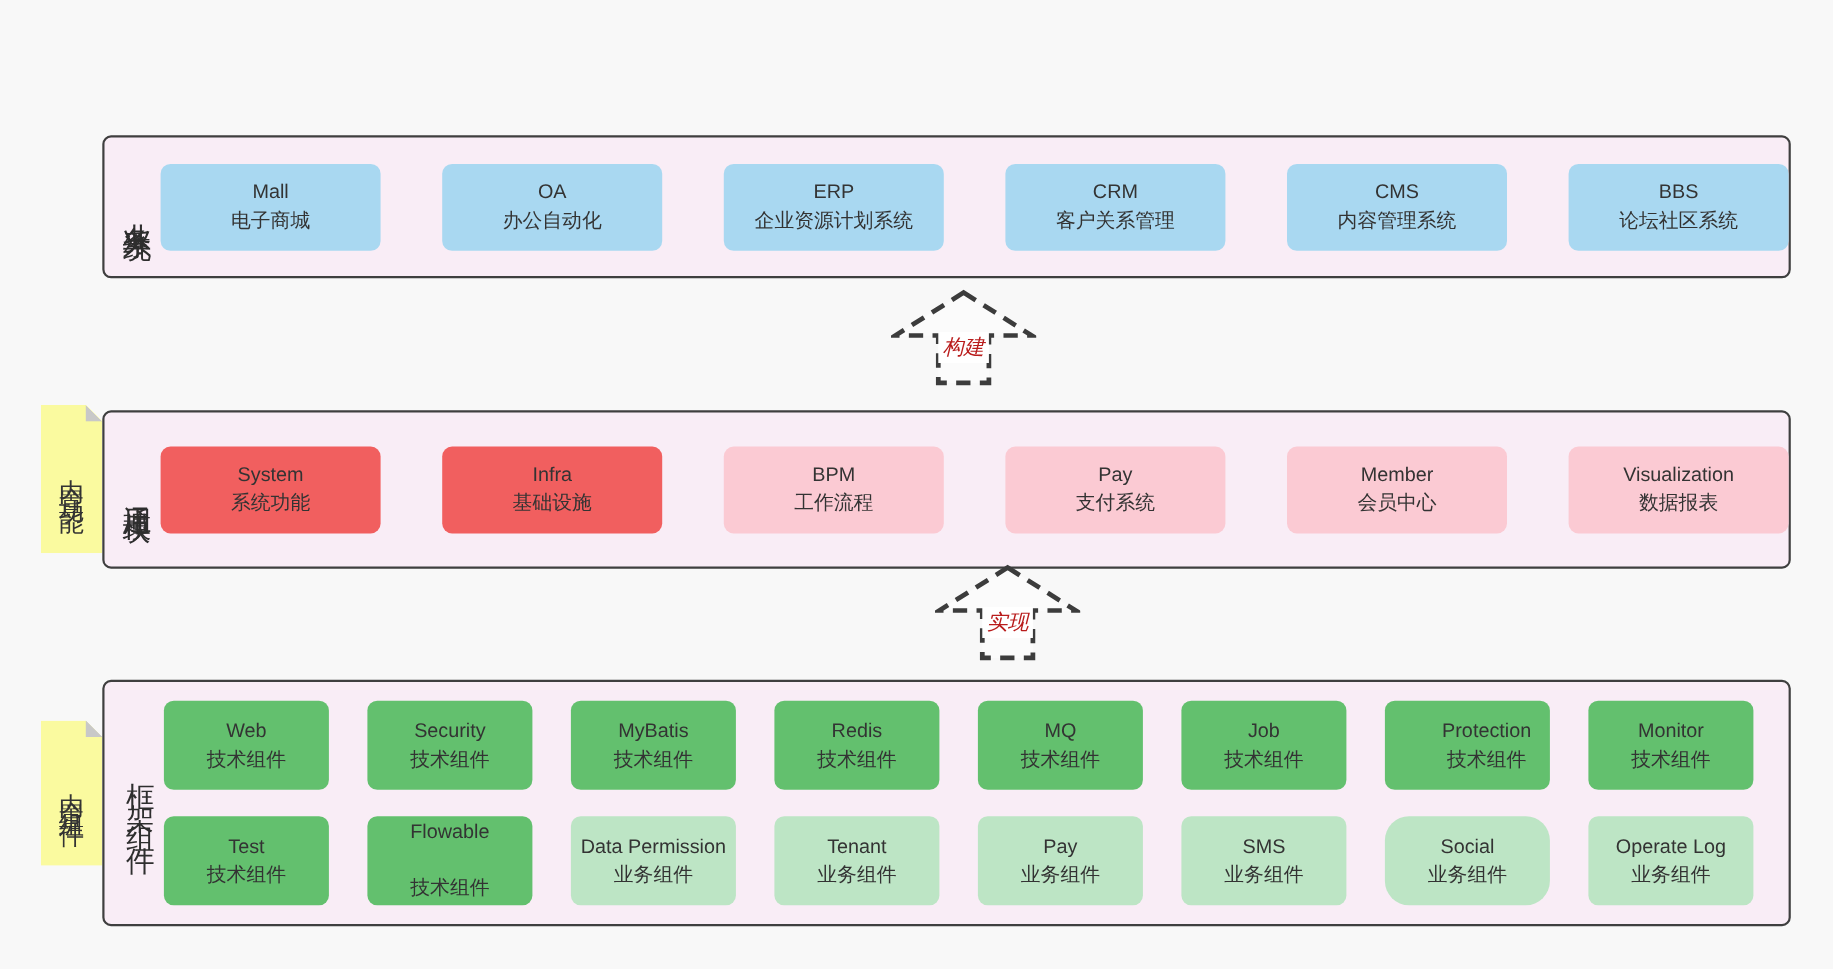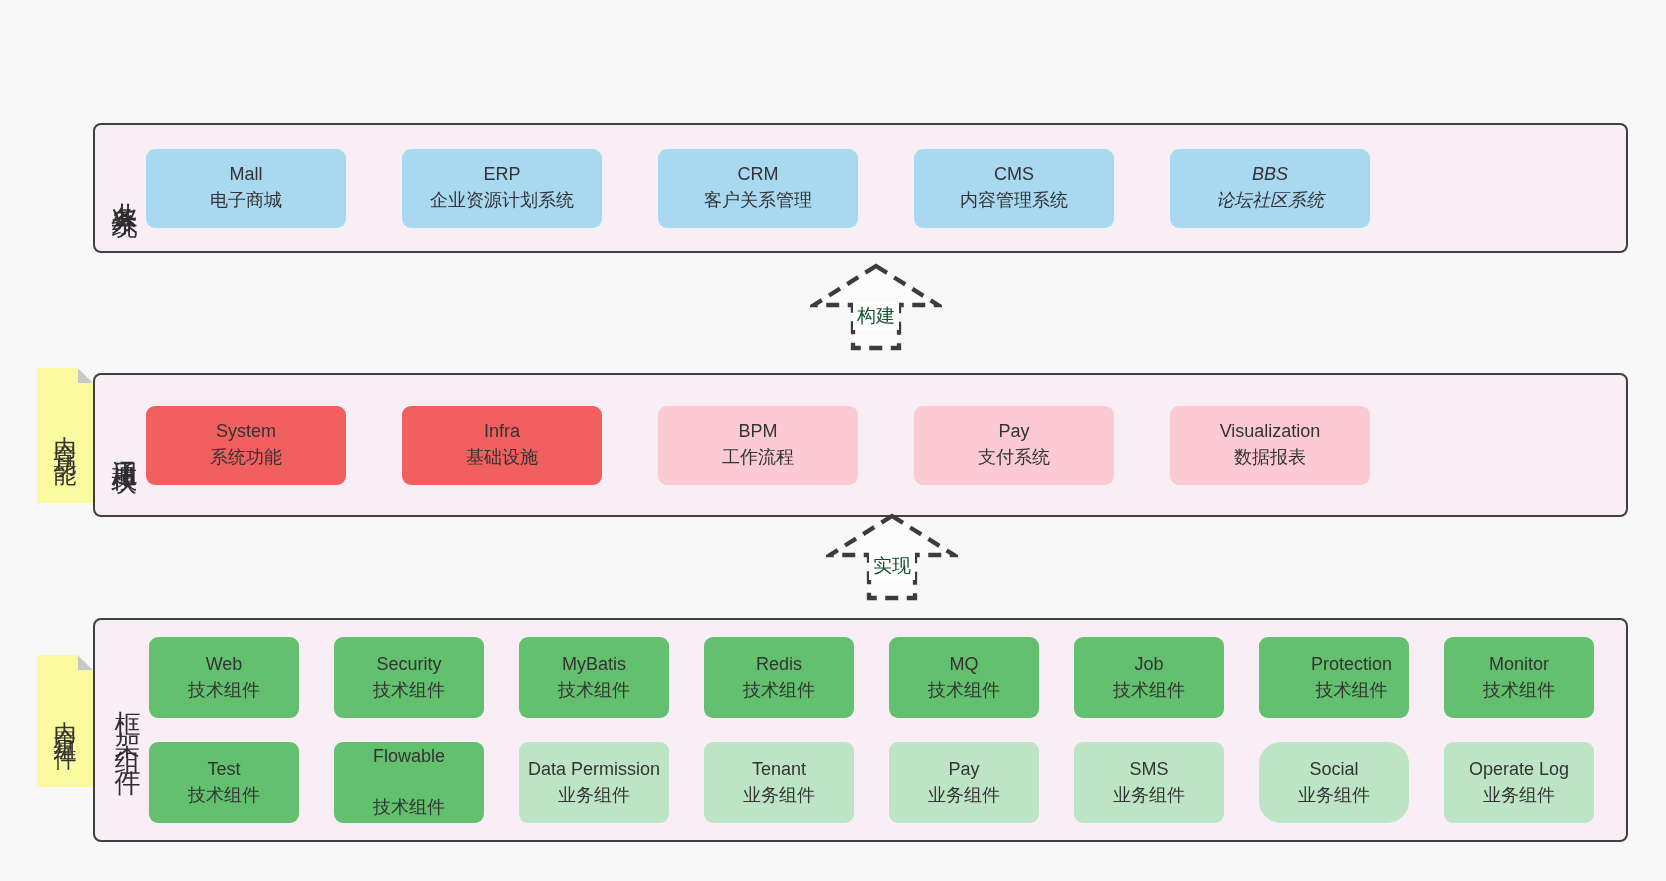--- a/index.html
+++ b/index.html
@@ -110,38 +110,39 @@
   }
 
   
   .arrow {
     position: absolute;
     width: 132px;
     height: 90px;
     z-index: 2;
   }
   .arrow-1 { left: 810px; top: 262px; }
-  .arrow-2 { left: 826px; top: 512px; }
+  .arrow-2 { left: 850px; top: 512px; }
   .arrow svg { display: block; width: 132px; height: 90px; }
   .arrow path {
     fill: #fbfbfb;
     stroke: var(--arrow, #3c3c3c);
     stroke-width: 4.3;
     stroke-dasharray: 13 8.5;
   }
   .arrow-label {
     position: absolute;
     left: 50%;
     top: 40px;
     transform: translateX(-50%);
     background: #fff;
     padding: 1px 4px;
     font-size: 19px;
-    color: #14532d;
+    color: #b91c1c;
     white-space: nowrap;
+    font-style: italic;
   }
 </style>
 </head>
 <body>
 
 <div class="canvas">
 
   <div class="sticky sticky-1">
     <i class="fold"></i>
     <span class="vtext">内置功能</span>
@@ -152,32 +153,36 @@
   </div>
 
   <section class="band band-1">
     <span class="vlabel">业务系统</span>
     <div class="grid grid-6">
         <div class="box" style="background: var(--blue);">
           <div>Mall</div>
           <div>电子商城</div>
         </div>
         <div class="box" style="background: var(--blue);">
+          <div>OA</div>
+          <div>办公自动化</div>
+        </div>
+        <div class="box" style="background: var(--blue);">
           <div>ERP</div>
           <div>企业资源计划系统</div>
         </div>
         <div class="box" style="background: var(--blue);">
           <div>CRM</div>
           <div>客户关系管理</div>
         </div>
         <div class="box" style="background: var(--blue);">
           <div>CMS</div>
           <div>内容管理系统</div>
         </div>
-        <div class="box" style="background: var(--blue); font-style: italic;">
+        <div class="box" style="background: var(--blue);">
           <div>BBS</div>
           <div>论坛社区系统</div>
         </div>
       </div>
   </section>
 
   <div class="arrow arrow-1">
     <svg viewBox="0 0 132 90">
       <path d="M66 4 L128 43 L89 43 L89 86 L43 86 L43 43 L4 43 Z"></path>
     </svg>
@@ -197,20 +202,24 @@
         </div>
         <div class="box" style="background: var(--pink);">
           <div>BPM</div>
           <div>工作流程</div>
         </div>
         <div class="box" style="background: var(--pink);">
           <div>Pay</div>
           <div>支付系统</div>
         </div>
         <div class="box" style="background: var(--pink);">
+          <div>Member</div>
+          <div>会员中心</div>
+        </div>
+        <div class="box" style="background: var(--pink);">
           <div>Visualization</div>
           <div>数据报表</div>
         </div>
       </div>
   </section>
 
   <div class="arrow arrow-2">
     <svg viewBox="0 0 132 90">
       <path d="M66 4 L128 43 L89 43 L89 86 L43 86 L43 43 L4 43 Z"></path>
     </svg>

